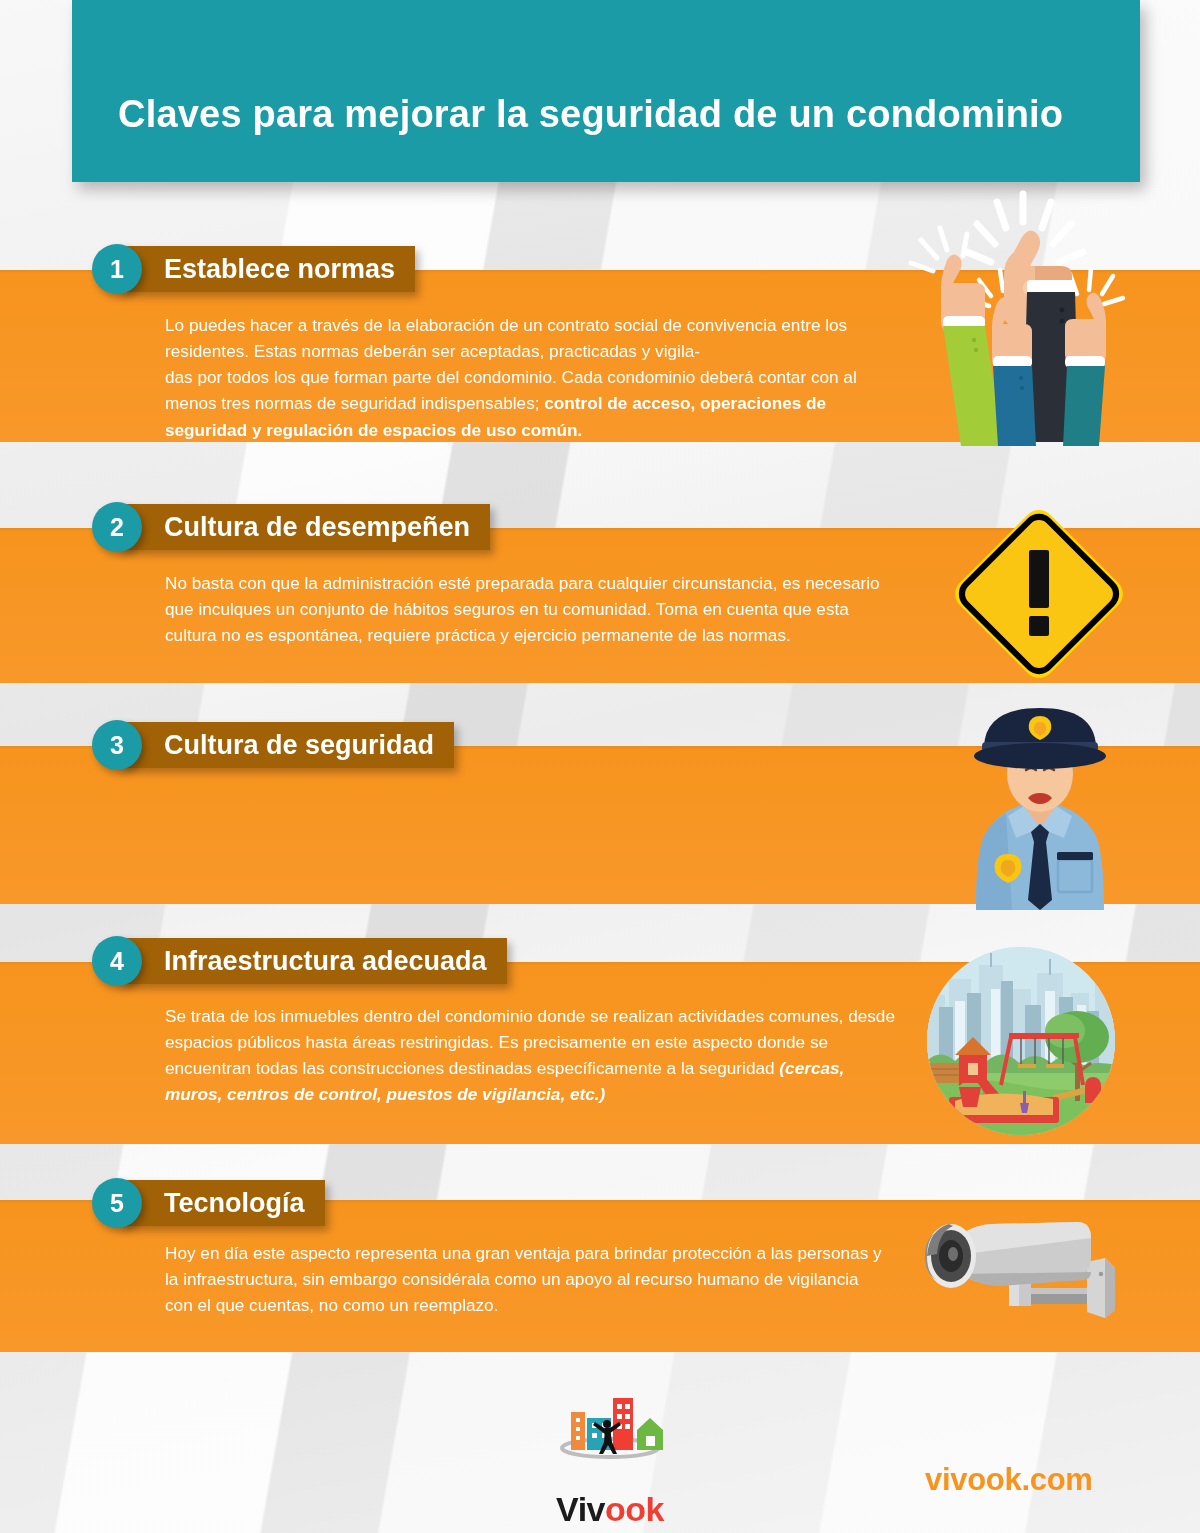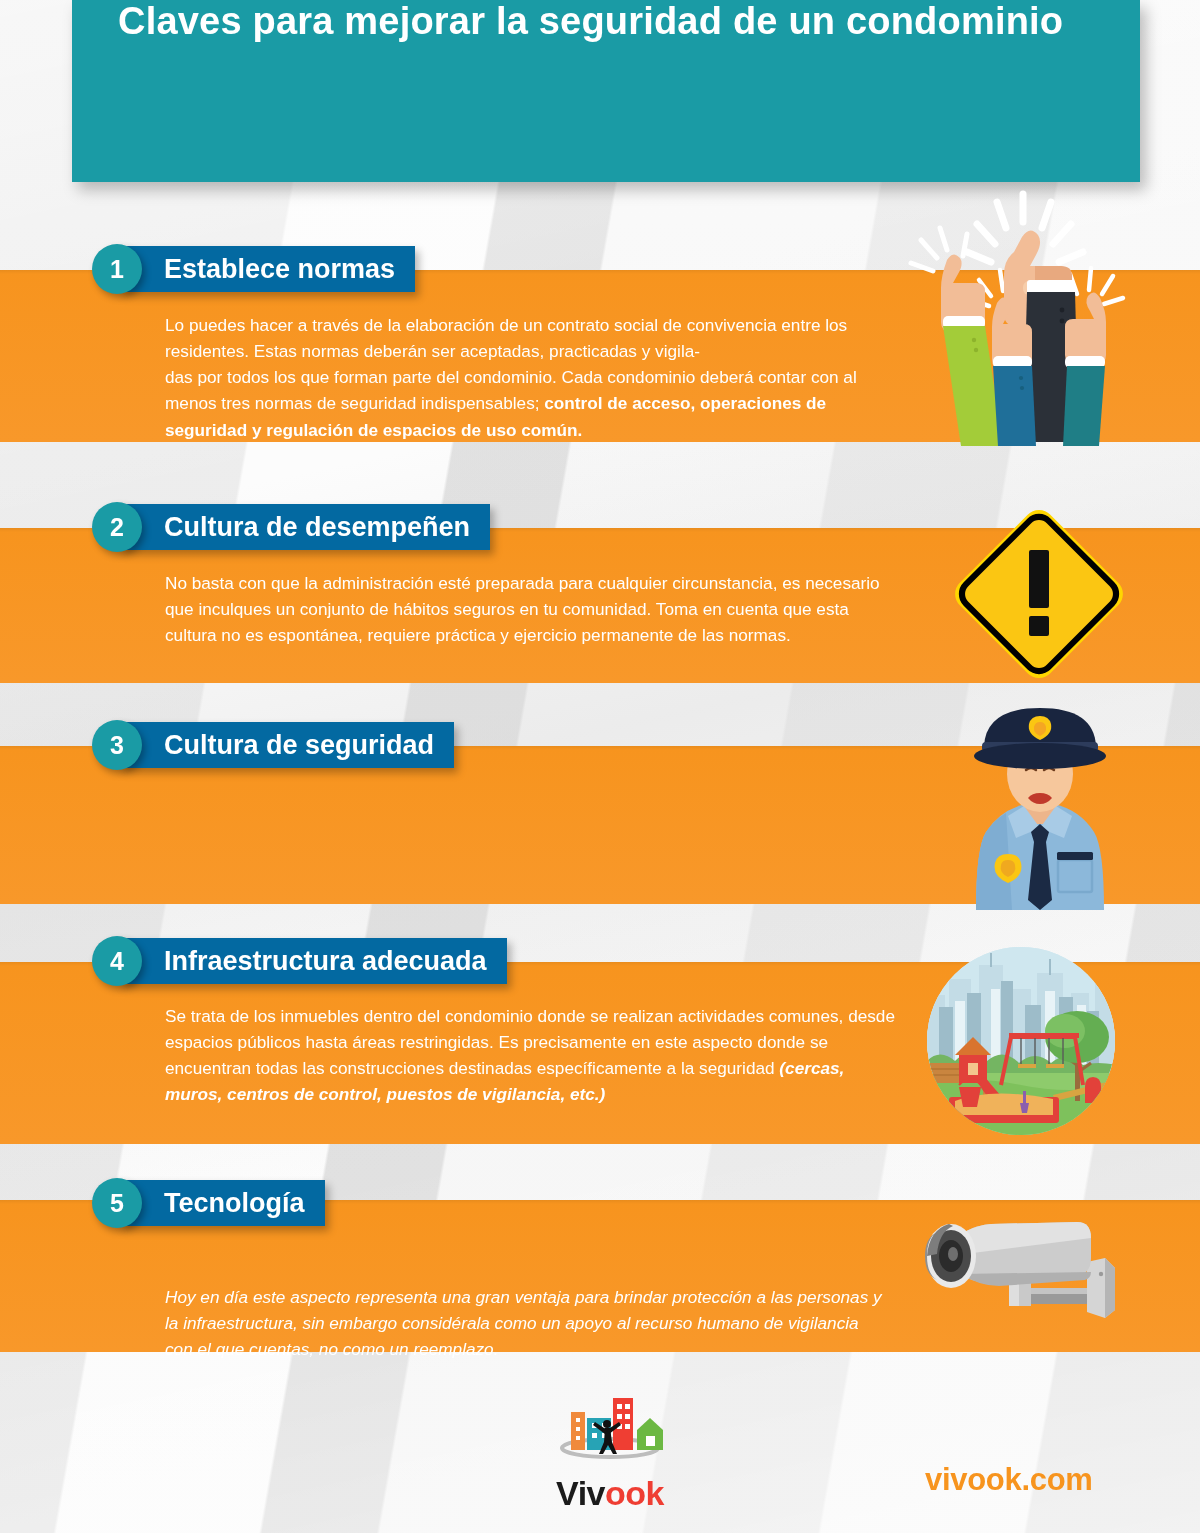--- a/index.html
+++ b/index.html
@@ -29,20 +29,21 @@
     pointer-events: none;
   }
 
   
   .header {
     position: absolute;
     left: 72px; top: 0; width: 1068px; height: 182px;
     background: #1a9ba5;
     box-shadow: 6px 8px 14px rgba(0,0,0,.25);
     display: flex;
+    align-items: flex-end;
   }
   .header-title {
     color: #ffffff;
     font-size: 38px;
     font-weight: bold;
     letter-spacing: .2px;
     padding: 0 0 46px 46px;
     white-space: nowrap;
   }
 
@@ -76,21 +77,21 @@
     font-weight: bold;
     display: flex; align-items: center; justify-content: center;
     box-shadow: 3px 4px 7px rgba(0,0,0,.3);
     flex: 0 0 auto;
   }
   .pill-bar {
     position: relative;
     z-index: 2;
     margin-left: -22px;
     height: 46px;
-    background: #0369a1;
+    background: #a16207;
     color: #fff;
     font-size: 27px;
     font-weight: bold;
     display: flex; align-items: center;
     padding: 0 20px 0 44px;
     box-shadow: 4px 5px 8px rgba(0,0,0,.28);
     white-space: nowrap;
   }
 
   
@@ -106,21 +107,21 @@
   .para i { font-style: italic; font-weight: bold; }
 
   
   .footer-logo {
     position: absolute;
     left: 545px; top: 1390px;
     width: 130px; text-align: center;
   }
   .logo-word {
     font-size: 34px; font-weight: bold; letter-spacing: -.5px;
-    margin-top: 2px;
+    margin-top: 18px;
   }
   .logo-word .vi { color: #1b1b1b; }
   .logo-word .ok { color: #ef3e33; }
   .footer-url {
     position: absolute;
     left: 925px; top: 1462px;
     color: #f7941e; font-size: 31px; font-weight: bold;
     letter-spacing: -.3px;
     text-align: right;
   }
@@ -385,21 +386,21 @@
     <ellipse cx="50" cy="42" rx="5" ry="7" fill="#6e6e6e"></ellipse>
 
     <path d="M34 20 q-12 6 -12 24 q0 18 12 24 q-10 -6 -10 -24 q0 -18 10 -24z" fill="#8f8f8f"></path>
     <path d="M46 12 q-20 6 -22 32 l10 -2 q2 -22 16 -28z" fill="#7d7d7d"></path>
   </svg>
 
   <div class="pill-wrap" style="left:92px;top:1180px;">
     <div class="pill-num">5</div>
     <div class="pill-bar">Tecnología</div>
   </div>
-  <div class="para" style="top:1284px;width:720px;font-style:italic;">Hoy en día este aspecto representa una gran ventaja para brindar protección a las personas y la infraestructura, sin embargo considérala como un apoyo al recurso humano de vigilancia con el que cuentas, no como un reemplazo.</div>
+  <div class="para" style="top:1240px;width:720px;">Hoy en día este aspecto representa una gran ventaja para brindar protección a las personas y la infraestructura, sin embargo considérala como un apoyo al recurso humano de vigilancia con el que cuentas, no como un reemplazo.</div>
 
   <div class="footer-logo">
     <svg width="130" height="78" viewBox="0 0 130 78">
       <ellipse cx="65" cy="58" rx="48" ry="9" fill="none" stroke="#bdbdbd" stroke-width="4"></ellipse>
       <rect x="26" y="22" width="14" height="38" fill="#f08a3c"></rect>
       <g fill="#fff">
           <rect x="31" y="28" width="4" height="4"></rect>
           <rect x="31" y="37" width="4" height="4"></rect>
           <rect x="31" y="46" width="4" height="4"></rect>
         </g>

